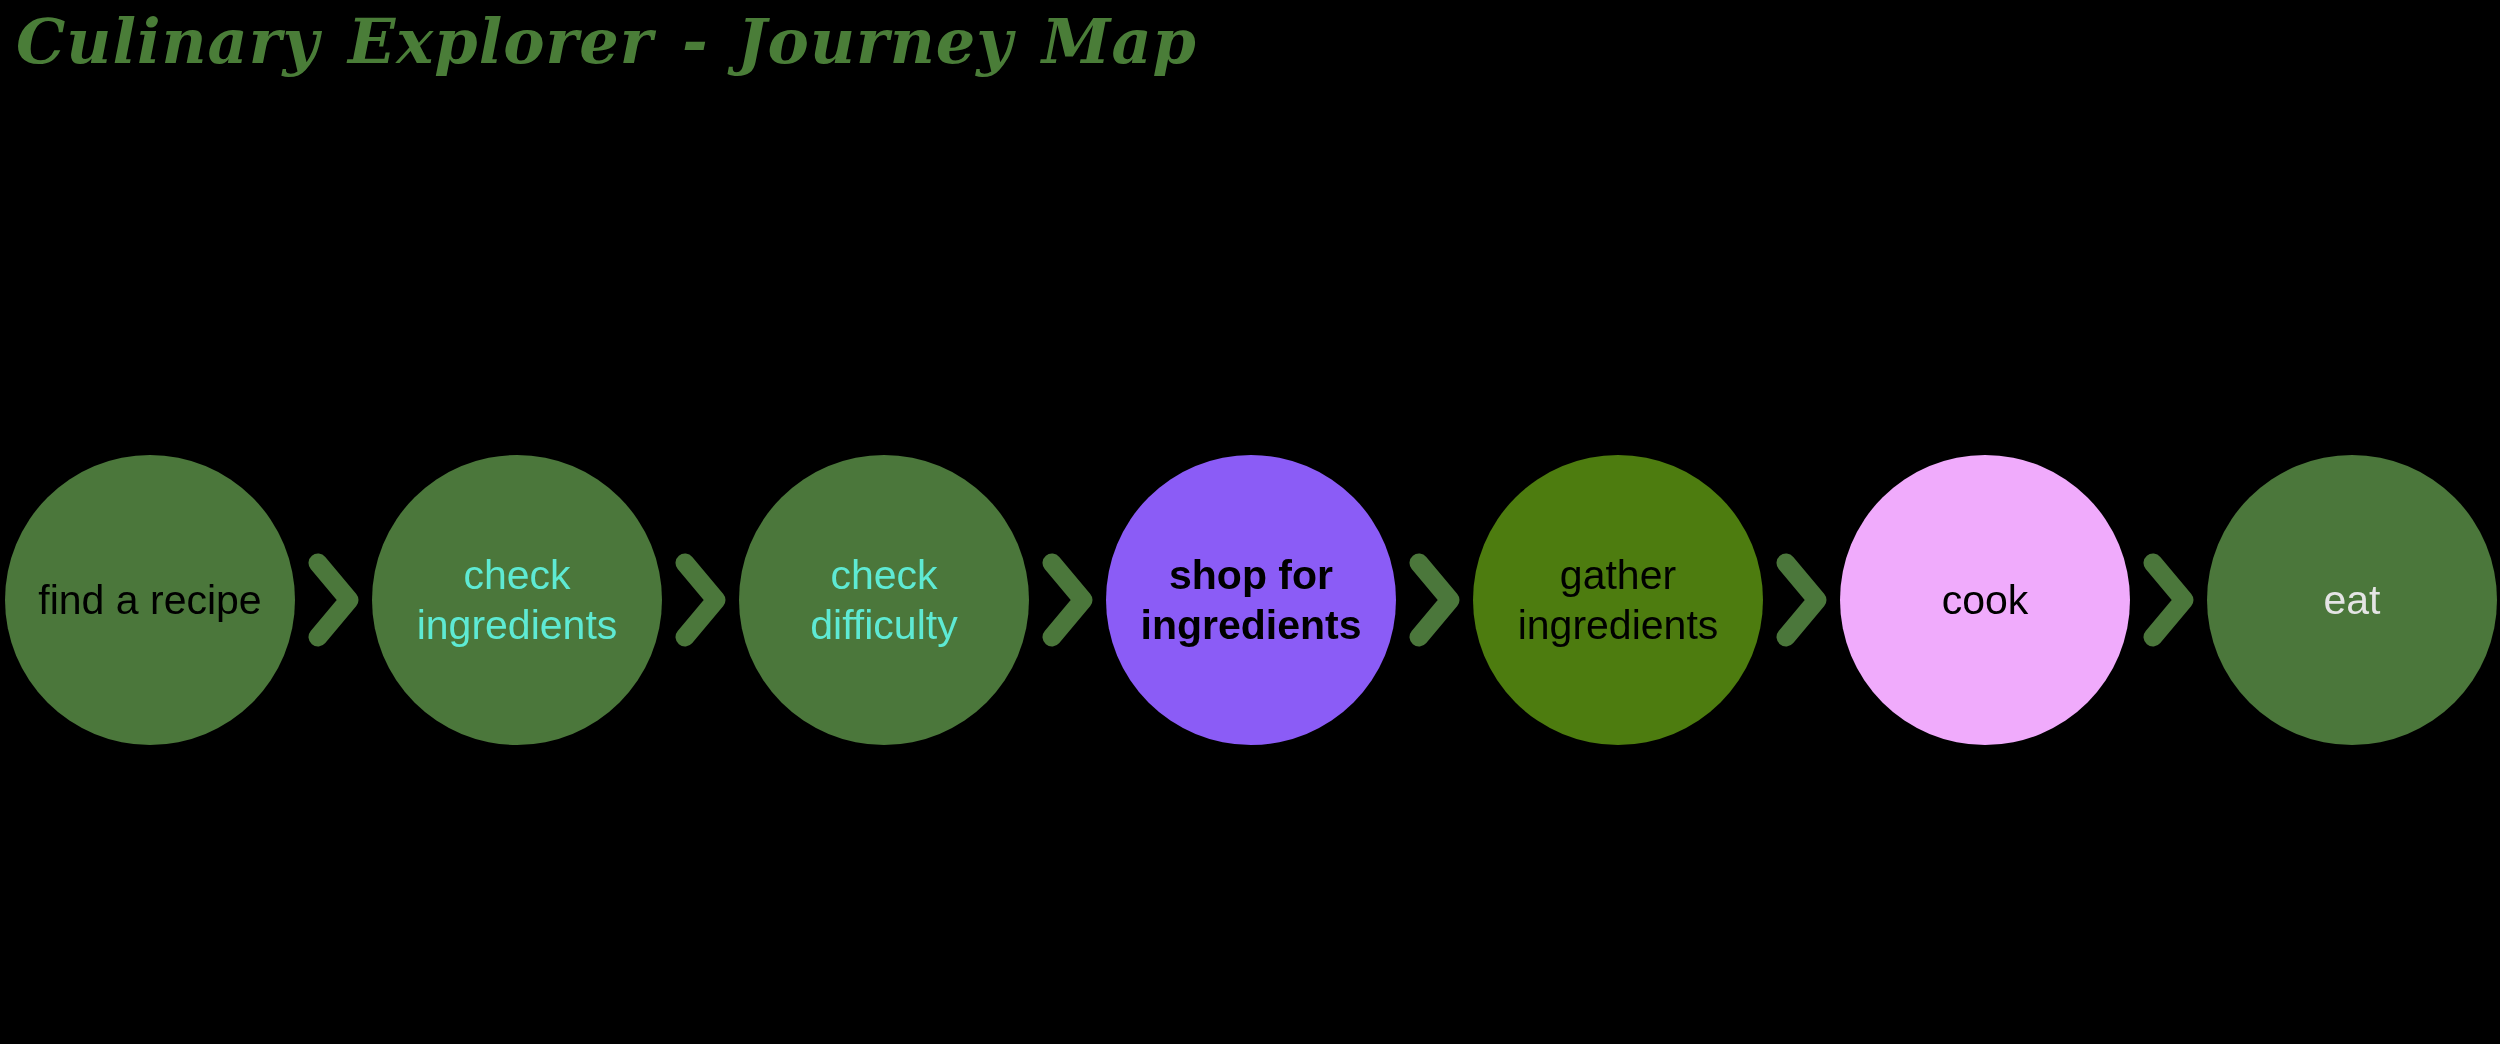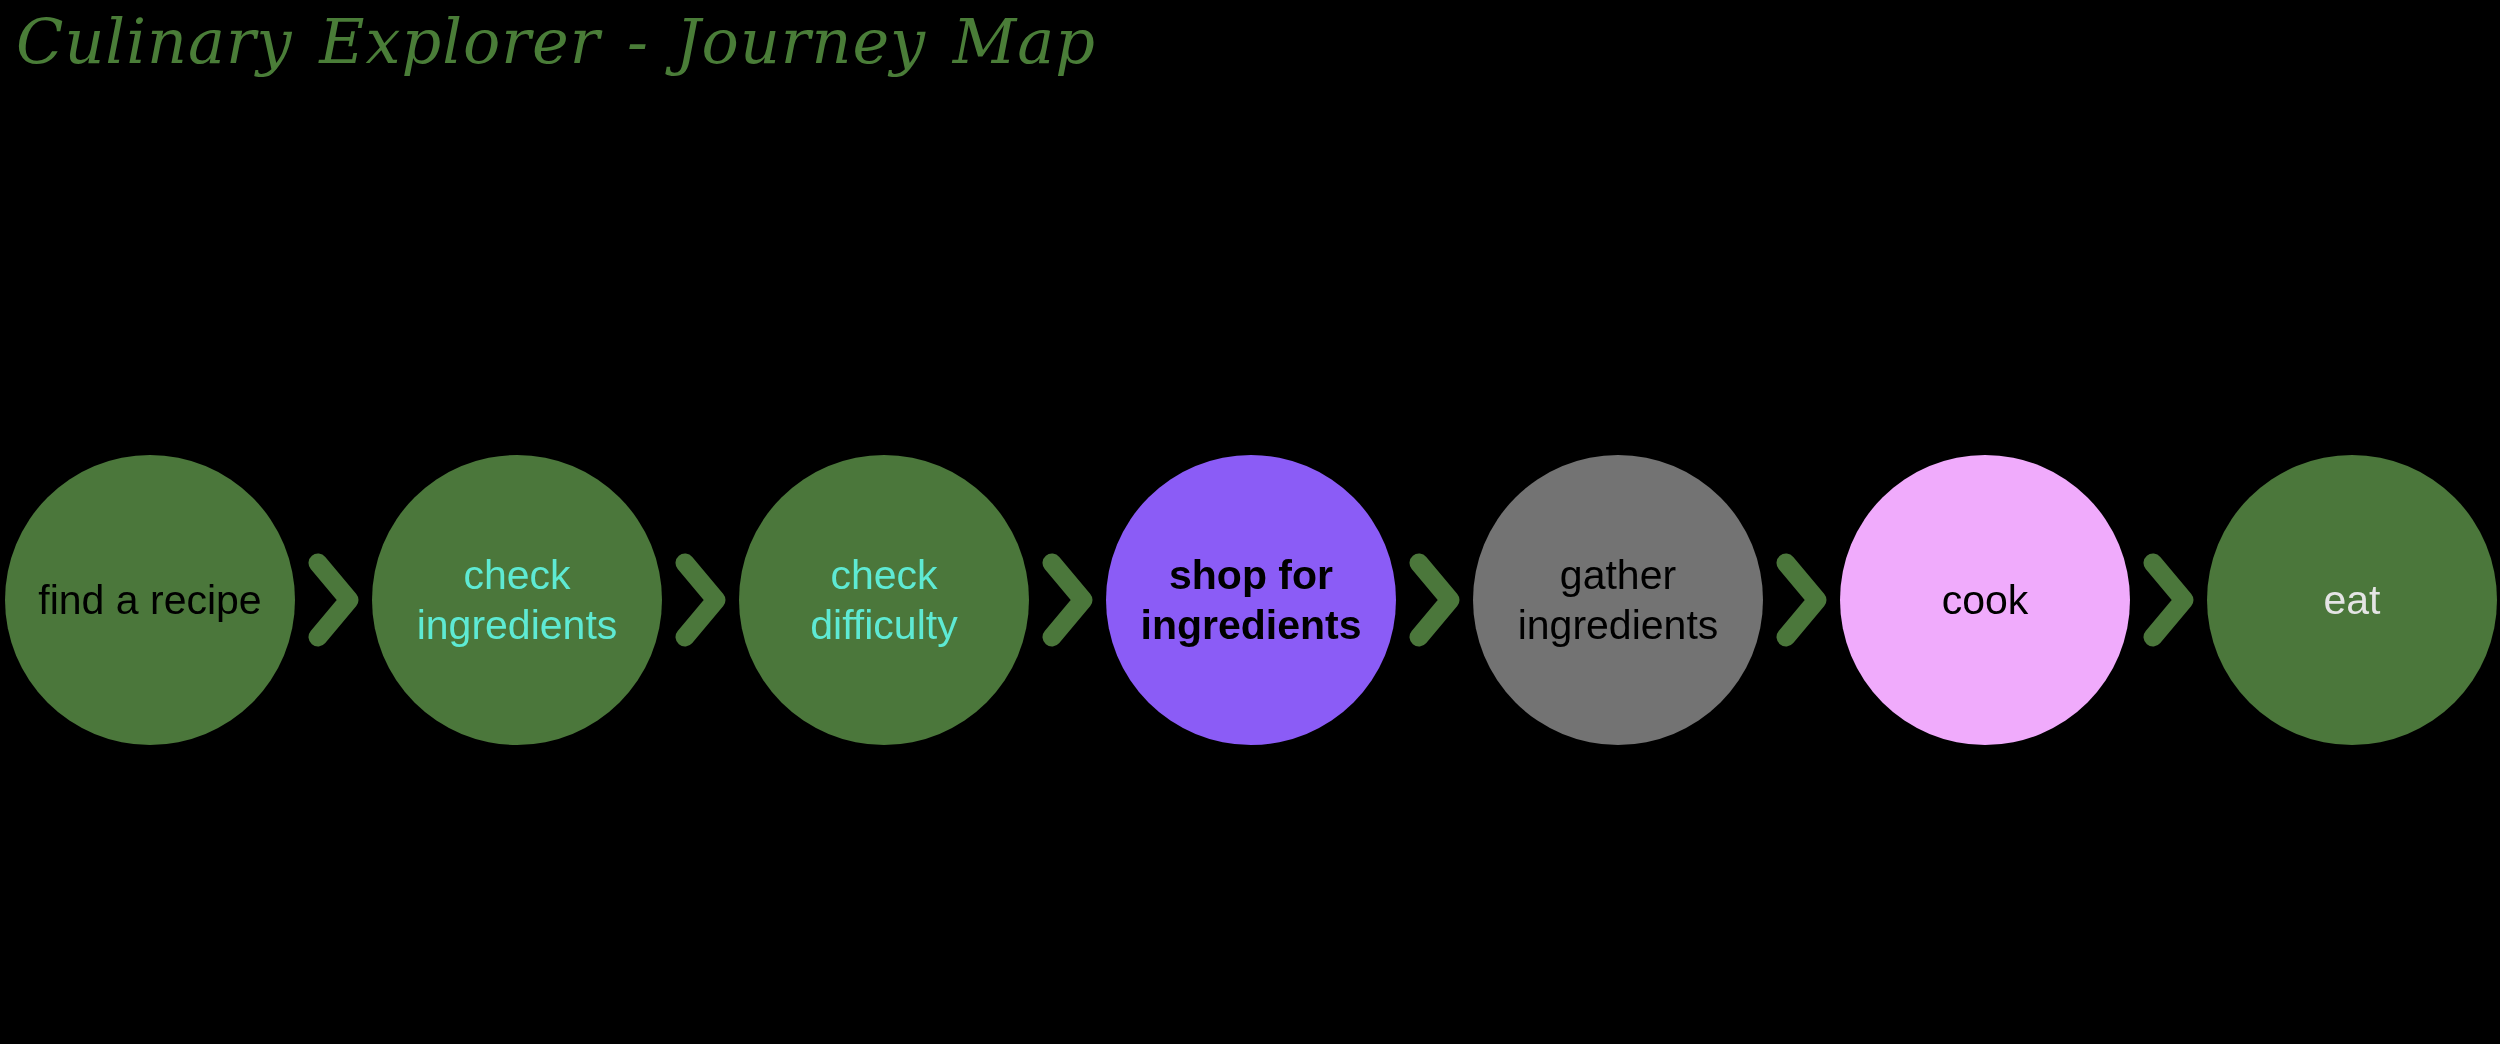--- a/index.html
+++ b/index.html
@@ -13,21 +13,21 @@
     overflow: hidden;
     font-family: "Liberation Sans", sans-serif;
   }
   .page-title {
     position: absolute;
     top: 8px;
     left: 16px;
     margin: 0;
     font-family: "DejaVu Serif", "Liberation Serif", serif;
     font-style: italic;
-    font-weight: normal;
+    font-weight: bold;
     font-size: 62px;
     line-height: 1.1;
     letter-spacing: 1px;
     word-spacing: 6px;
     white-space: nowrap;
   }
   .journey {
     position: absolute;
     top: 455px;
     left: 5px;
@@ -89,21 +89,21 @@
   </svg>
 
   <div class="step" style="background: #8b5cf6; font-weight: bold;">
     <span class="step-label" style="color: rgb(0, 0, 0);">shop for ingredients</span>
   </div>
 
   <svg class="arrow" width="53" height="96" viewBox="0 0 53 96" aria-hidden="true">
     <polyline points="11,11 42,48 11,85" fill="none" stroke-width="19" stroke-linecap="round" stroke-linejoin="round" stroke="#4b773b"></polyline>
   </svg>
 
-  <div class="step" style="background: #737373;">
+  <div class="step" style="background: #4d7c0f;">
     <span class="step-label" style="color: rgb(0, 0, 0);">gather ingredients</span>
   </div>
 
   <svg class="arrow" width="53" height="96" viewBox="0 0 53 96" aria-hidden="true">
     <polyline points="11,11 42,48 11,85" fill="none" stroke-width="19" stroke-linecap="round" stroke-linejoin="round" stroke="#4b773b"></polyline>
   </svg>
 
   <div class="step" style="background: #f0abfc;">
     <span class="step-label" style="color: rgb(0, 0, 0);">cook</span>
   </div>

